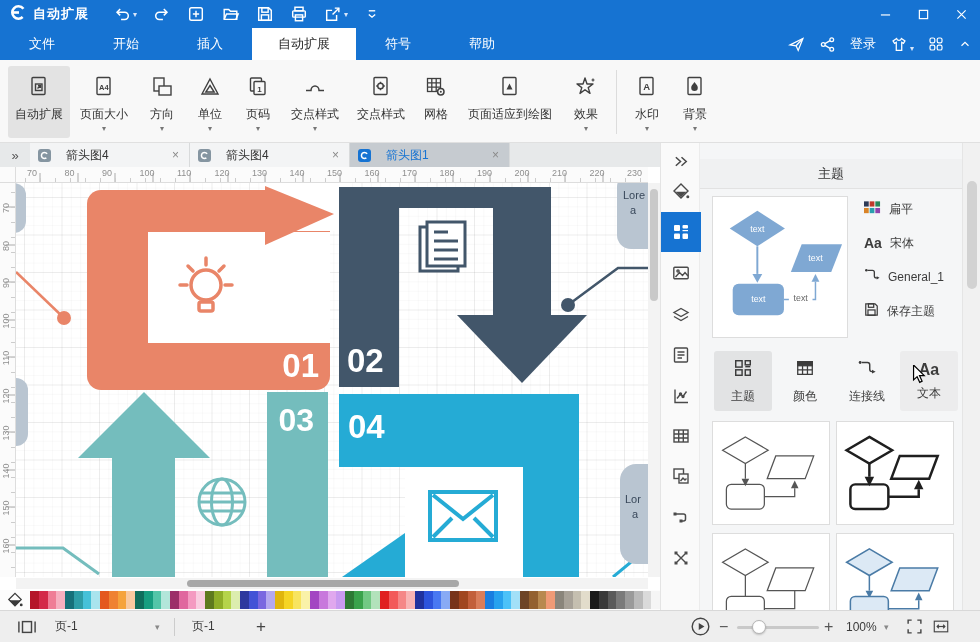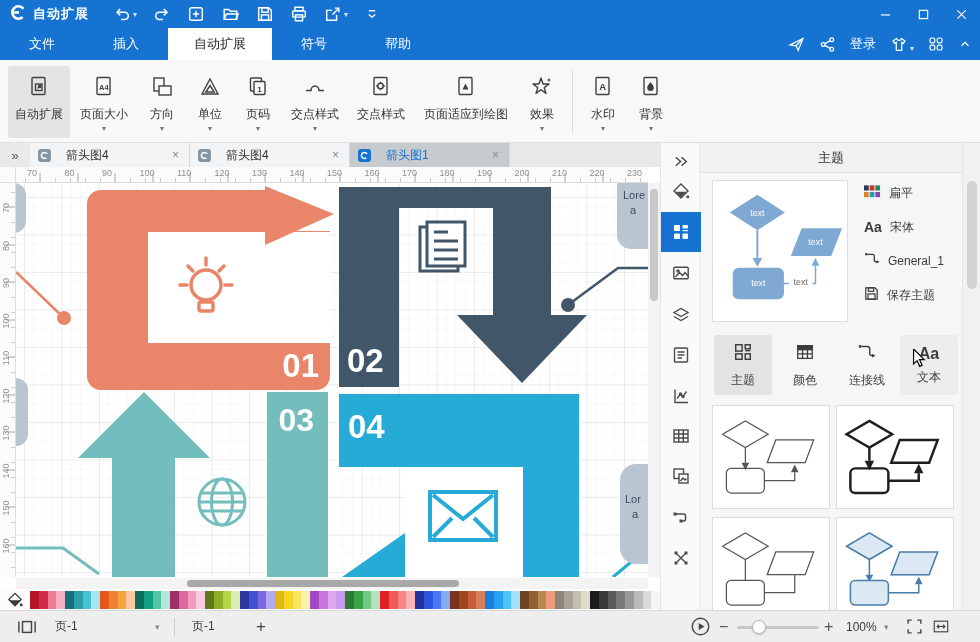--- a/index.html
+++ b/index.html
@@ -75,21 +75,21 @@
   .palettebar { left:0; top:423px; width:660px; height:20px; background:#fcfcfc; display:flex; align-items:center; }
   .bucket { width:30px; display:flex; justify-content:center; }
   .swatches { flex:1; height:18px; display:flex; }
   .swatch { flex:1; height:18px; cursor:pointer; }
 
   
   .rightside { left:660px; top:143px; width:320px; height:467px; background:#f5f6f7; }
   .sidestrip { left:0; top:0; width:40px; height:467px; background:#fafafa; border-left:1px solid #e4e4e4; border-right:1px solid #ececec; }
   .sicon { position:absolute; left:0; width:40px; height:36px; display:flex; align-items:center; justify-content:center; cursor:pointer; }
   .sicon.active { background:var(--accent); height:40px; }
-  .panel { left:40px; top:0; width:262px; height:467px; }
+  .panel { left:40px; top:16px; width:262px; height:467px; }
   .panel-header { left:0; top:0; width:262px; height:30px; background:#f0f1f2; border-bottom:1px solid #e2e2e2; display:flex; align-items:center; justify-content:center; font-size:13px; color:#333; }
   .theme-card { left:12px; top:37px; width:136px; height:142px; background:#fff; border:1px solid #ddd; }
   .opt-row { position:absolute; left:164px; width:96px; height:20px; display:flex; align-items:center; gap:8px; cursor:pointer; }
   .opt-row .olabel { font-size:12px; color:#3c3c3c; white-space:nowrap; }
   .ptab { position:absolute; top:192px; width:58px; height:60px; display:flex; flex-direction:column; align-items:center; justify-content:center; gap:6px; border-radius:3px; cursor:pointer; }
   .ptab.selected { background:#e2e3e4; }
   .ptab.hovered { background:#ececed; }
   .ptab .plabel { font-size:12px; color:#3c3c3c; }
   .tcard { position:absolute; width:118px; height:104px; background:#fff; border:1px solid #ddd; display:flex; align-items:center; justify-content:center; cursor:pointer; }
   .pscroll { left:302px; top:0; width:18px; height:467px; background:#f1f1f1; border-left:1px solid #e5e5e5; }
@@ -186,20 +186,23 @@
           </svg>
         </span>
     </div>
   </div>
 
   <div class="abs menubar">
     <div class="menutab">
         <span>文件</span>
       </div>
     <div class="menutab">
+        <span>开始</span>
+      </div>
+    <div class="menutab">
         <span>插入</span>
       </div>
     <div class="menutab active">
         <span>自动扩展</span>
       </div>
     <div class="menutab">
         <span>符号</span>
       </div>
     <div class="menutab">
         <span>帮助</span>
@@ -308,20 +311,32 @@
     </div>
     <div class="rbtn" style="width:66px">
       <span class="ricon">
           <svg width="24" height="24" viewBox="0 0 24 24" fill="none" stroke="#404040" stroke-width="1.4">
             <rect x="5" y="2.5" width="13" height="17" rx="1"></rect>
             <circle cx="11.5" cy="11" r="2.8"></circle>
             <path d="M11.5,6.7 v2 M11.5,13.3 v2 M7.2,11 h2 M13.8,11 h2"></path>
           </svg>
         </span>
       <span class="rlabel">交点样式</span>
+        <span class="rcaret"></span>
+    </div>
+    <div class="rbtn" style="width:44px">
+      <span class="ricon">
+          <svg width="24" height="24" viewBox="0 0 24 24" fill="none" stroke="#404040" stroke-width="1.3">
+            <rect x="3.5" y="3.5" width="13" height="13"></rect>
+            <path d="M3.5,7.8 h13 M3.5,12.2 h13 M7.8,3.5 v13 M12.2,3.5 v13"></path>
+            <circle cx="16.8" cy="16.8" r="3.2" fill="#f8f8f8" stroke-width="1.5"></circle>
+            <circle cx="16.8" cy="16.8" r="1" fill="#404040" stroke="none"></circle>
+          </svg>
+        </span>
+      <span class="rlabel">网格</span>
         <span class="rcaret"></span>
     </div>
     <div class="rbtn" style="width:104px">
       <span class="ricon">
           <svg width="24" height="24" viewBox="0 0 24 24" fill="none" stroke="#404040" stroke-width="1.4">
             <rect x="5" y="2.5" width="13" height="17" rx="1"></rect>
             <polygon points="8.5,14.5 11.5,8.5 14.5,14.5" fill="#404040" stroke="none"></polygon>
           </svg>
         </span>
       <span class="rlabel">页面适应到绘图</span>

